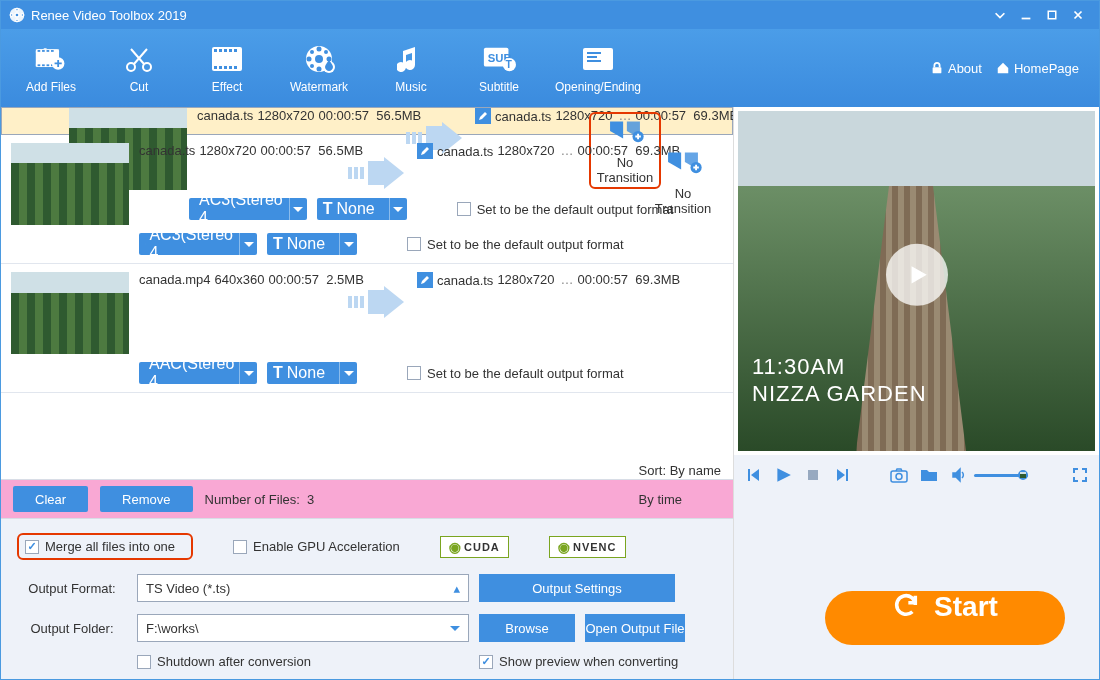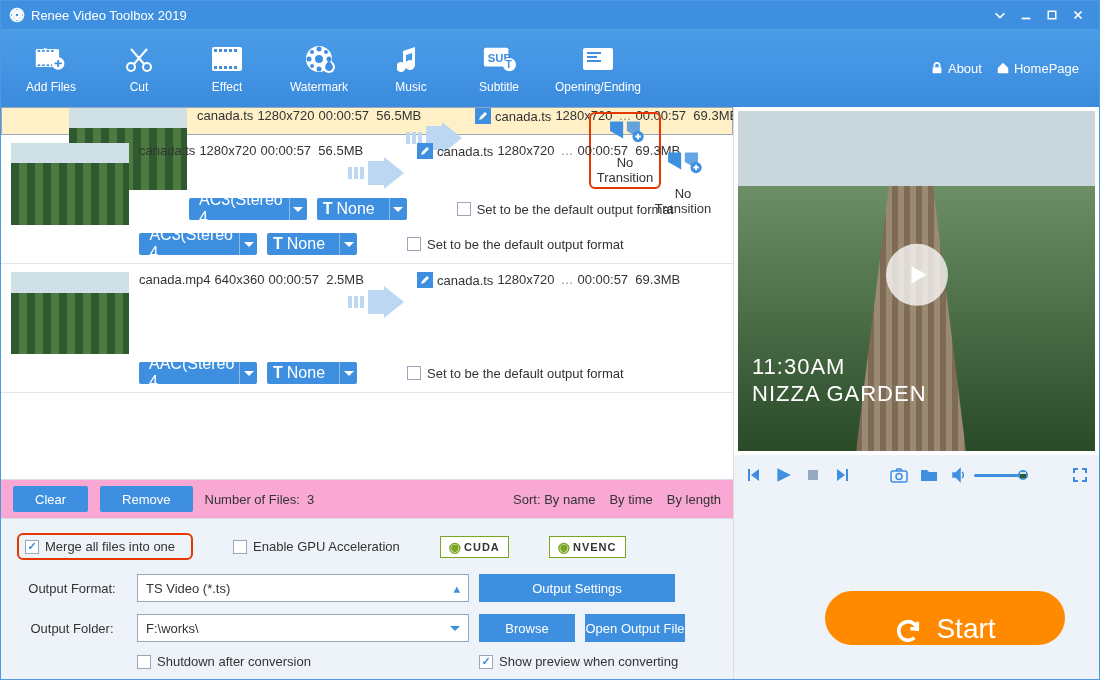--- a/index.html
+++ b/index.html
@@ -51,35 +51,35 @@
   .chip .dd{width:18px; border-left:1px solid rgba(255,255,255,.4); display:flex;align-items:center;justify-content:center;height:100%;}
   .chip.audio .main{width:100px;}
   .chip.txt .main{width:72px;}
   .chk{display:flex; align-items:center; gap:6px; font-size:13px; color:#333;}
   .chk .box{width:14px;height:14px;border:1px solid #9aa7ba;background:#fff;display:inline-flex;align-items:center;justify-content:center;}
   .chk .box.checked::after{content:"✓";font-size:11px;color:#3f8fe0;font-weight:bold;}
 
   
   .listbar{height:40px;background:#f9a8d4;display:flex;align-items:center;padding:0 12px;gap:12px;font-size:13px;color:#333;border-top:1px solid #d8dde6;border-bottom:1px solid #d8dde6;}
   .btn-blue{height:26px;padding:0 22px;background:#3f8fe0;color:#fff;border:none;font-size:13px;border-radius:2px;cursor:pointer;}
-  .sorts{margin-left:auto;display:flex;gap:14px;}
+  .sorts{margin-left:auto;display:flex;gap:14px;flex-direction:column;}
   .sorts span{cursor:pointer;}
 
   
   .opts{background:#eef2f9;padding:14px 16px 10px; font-size:13px; color:#333;}
   .opts .r1{display:flex; align-items:center; gap:40px; margin-bottom:14px;}
   .opts .r1 .merge{border:2px solid #e53800;border-radius:6px;padding:4px 16px 4px 6px;}
   .badge{height:22px;border:1px solid #7aa520;display:inline-flex;align-items:center;padding:0 8px;font-size:11px;font-weight:bold;letter-spacing:1px;background:#fff;}
   .badge .g{color:#7aa520;margin-right:2px;font-size:14px;}
   .frow{display:flex;align-items:center;gap:10px;margin-bottom:12px;}
   .frow .lbl{width:110px;text-align:center;}
   .sel{flex:0 0 332px;height:28px;border:1px solid #9aa7ba;background:#fff;display:flex;align-items:center;padding:0 8px;justify-content:space-between;cursor:pointer;}
   .bluewide{flex:0 0 196px;height:28px;background:#3f8fe0;color:#fff;display:flex;align-items:center;justify-content:center;cursor:pointer;font-size:13px;}
   .bluehalf{flex:0 0 96px;height:28px;background:#3f8fe0;color:#fff;display:flex;align-items:center;justify-content:center;cursor:pointer;font-size:13px;}
-  .start{position:absolute;right:34px;bottom:34px;width:240px;height:54px;background:#ff8a00;border-radius:30px;display:flex;align-items:flex-end;justify-content:center;gap:14px;color:#fff;font-size:28px;cursor:pointer;}
+  .start{position:absolute;right:34px;bottom:34px;width:240px;height:54px;background:#ff8a00;border-radius:30px;display:flex;align-items:flex-start;justify-content:center;gap:14px;color:#fff;font-size:28px;cursor:pointer;font-weight:bold;}
 
   
   .preview{flex:0 0 340px;background:#000;position:relative; margin:4px;}
   .preview .play{position:absolute;left:50%;top:50%;transform:translate(-50%,-60%);width:62px;height:62px;border-radius:50%;background:rgba(255,255,255,.75);display:flex;align-items:center;justify-content:center;cursor:pointer;}
   .preview .cap{position:absolute;left:14px;bottom:44px;color:#fff;font-family:Georgia,serif;font-size:22px;line-height:1.2;letter-spacing:1px;}
   .preview .bg{position:absolute;inset:0;background:linear-gradient(to bottom,#c9d7dc 0%,#c9d7dc 22%,#6c8f66 22%,#2a4a28 100%);}
   .preview .bg::after{content:"";position:absolute;left:50%;top:22%;width:110px;height:78%;transform:translateX(-55%);background:repeating-linear-gradient(90deg,#7f6b55 0 6px,#9a8a72 6px 12px);clip-path:polygon(30% 0,70% 0,100% 100%,0 100%);}
 
   .pctrl{height:40px;background:#eef2f9;display:flex;align-items:center;padding:0 10px;gap:12px;color:#3f8fe0;}
   .pctrl .ic{width:18px;height:18px;cursor:pointer;display:flex;align-items:center;justify-content:center;}

